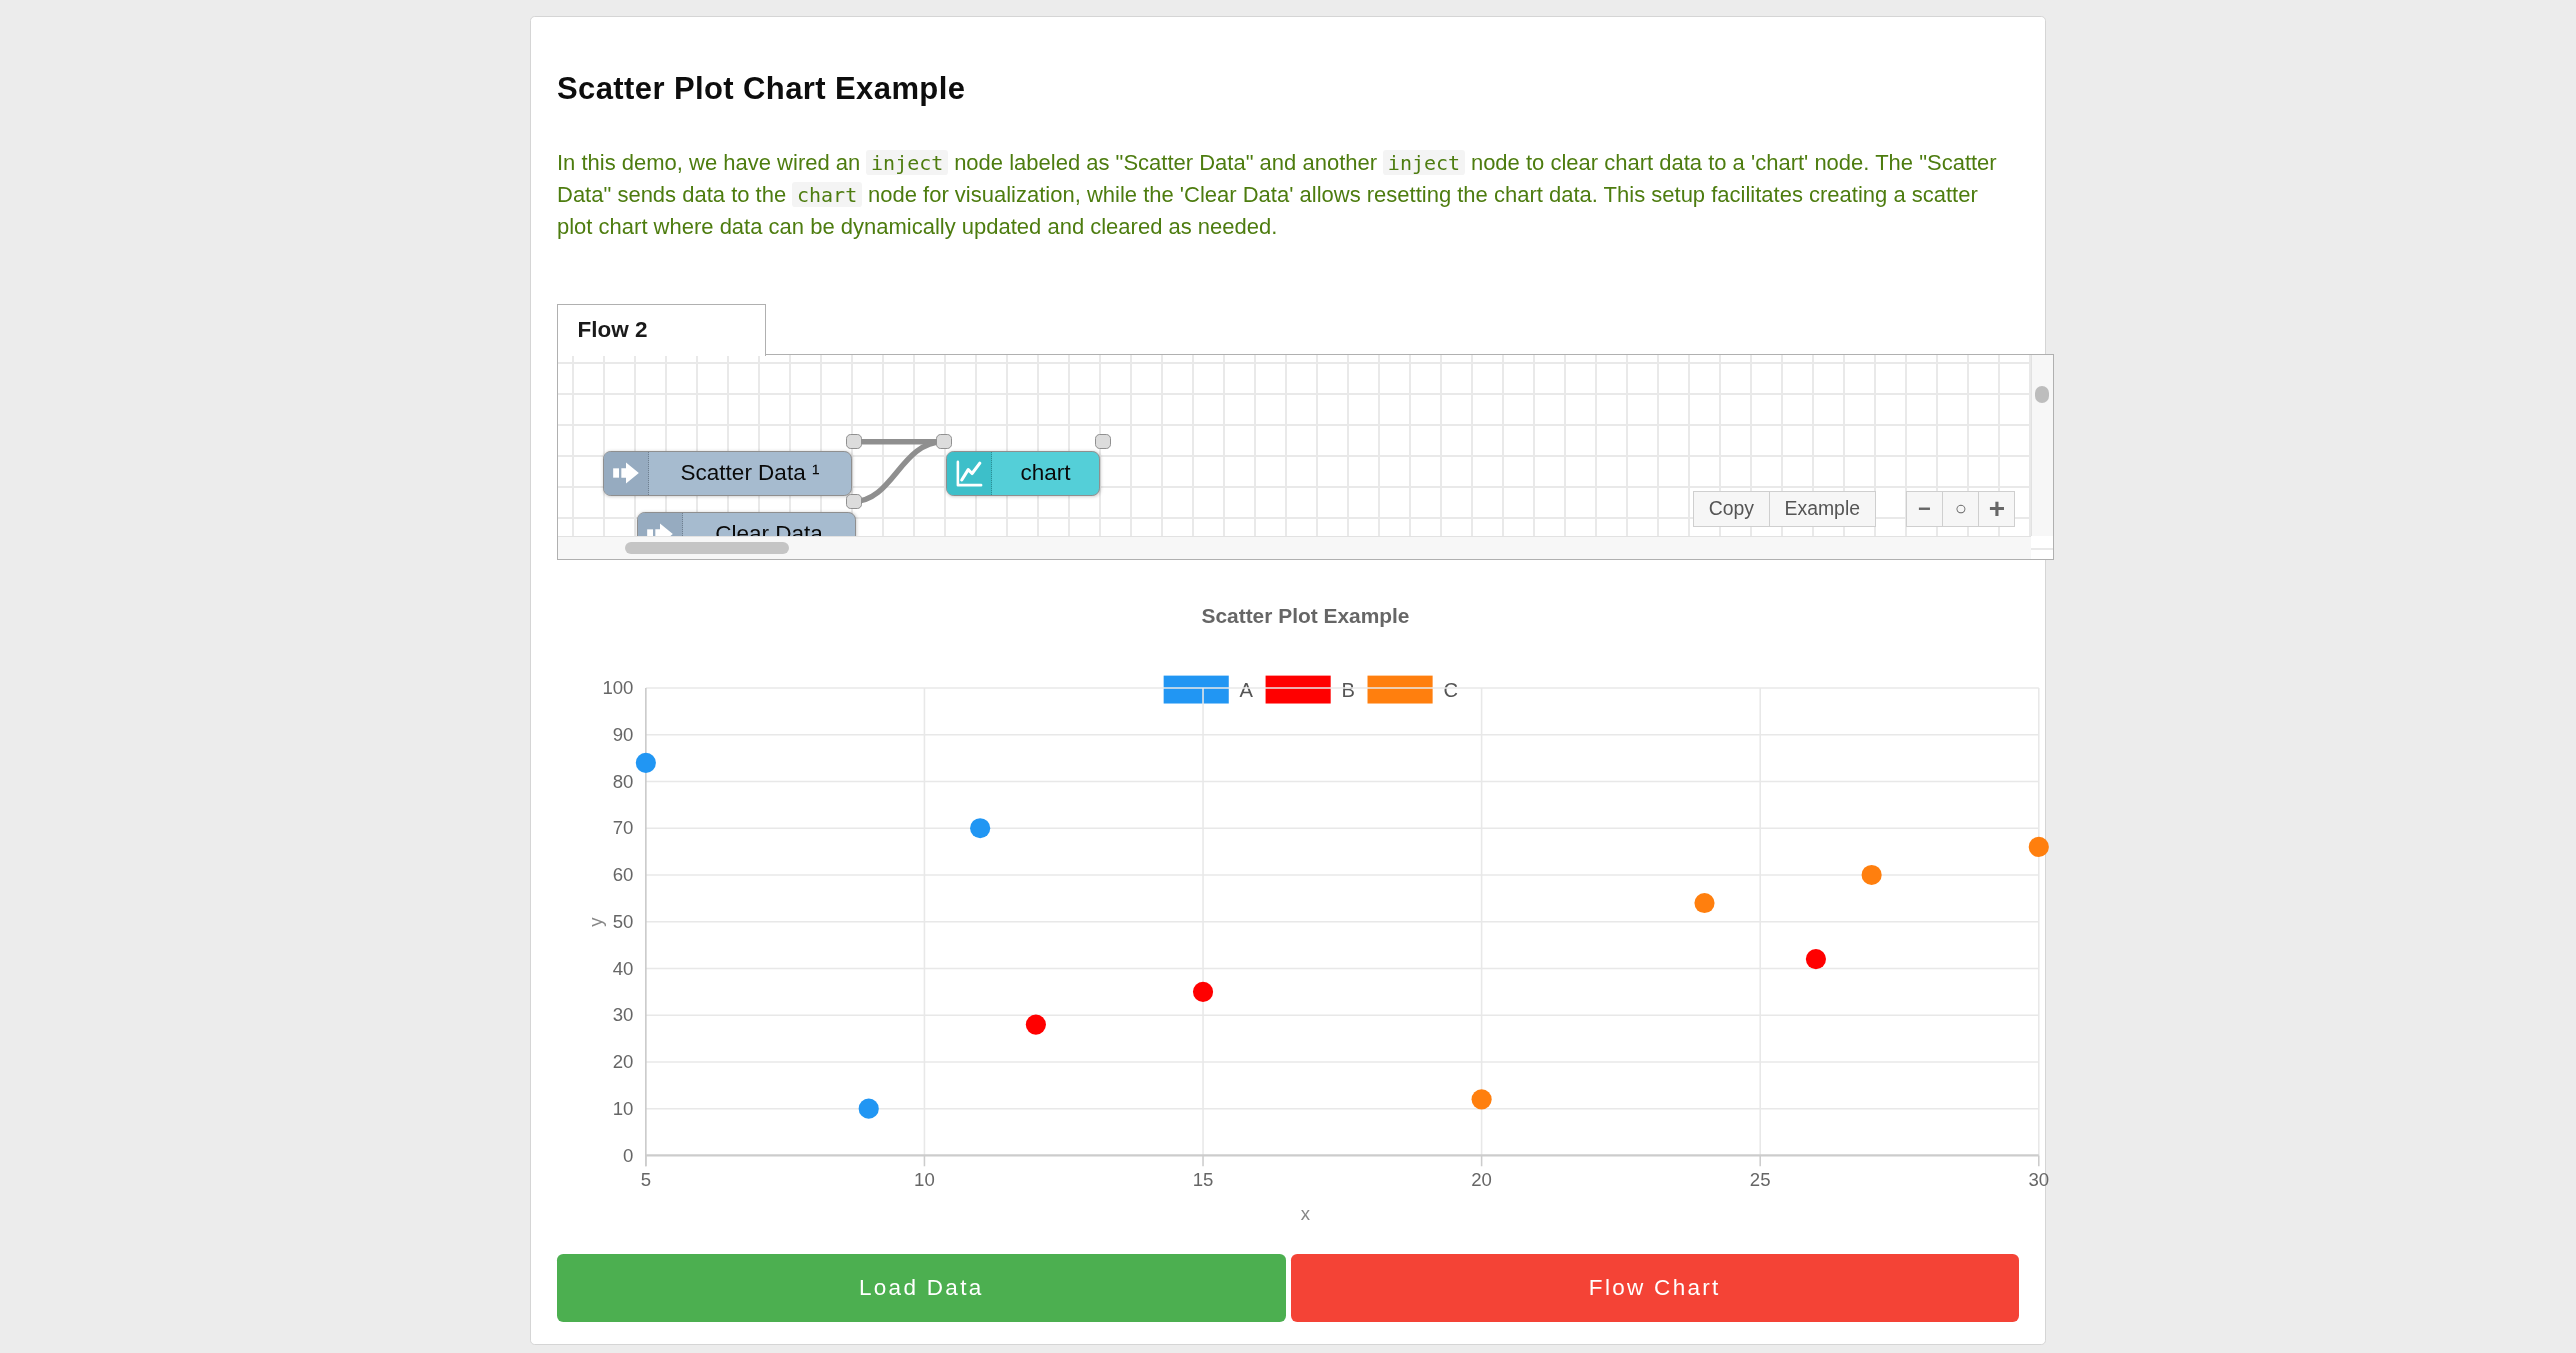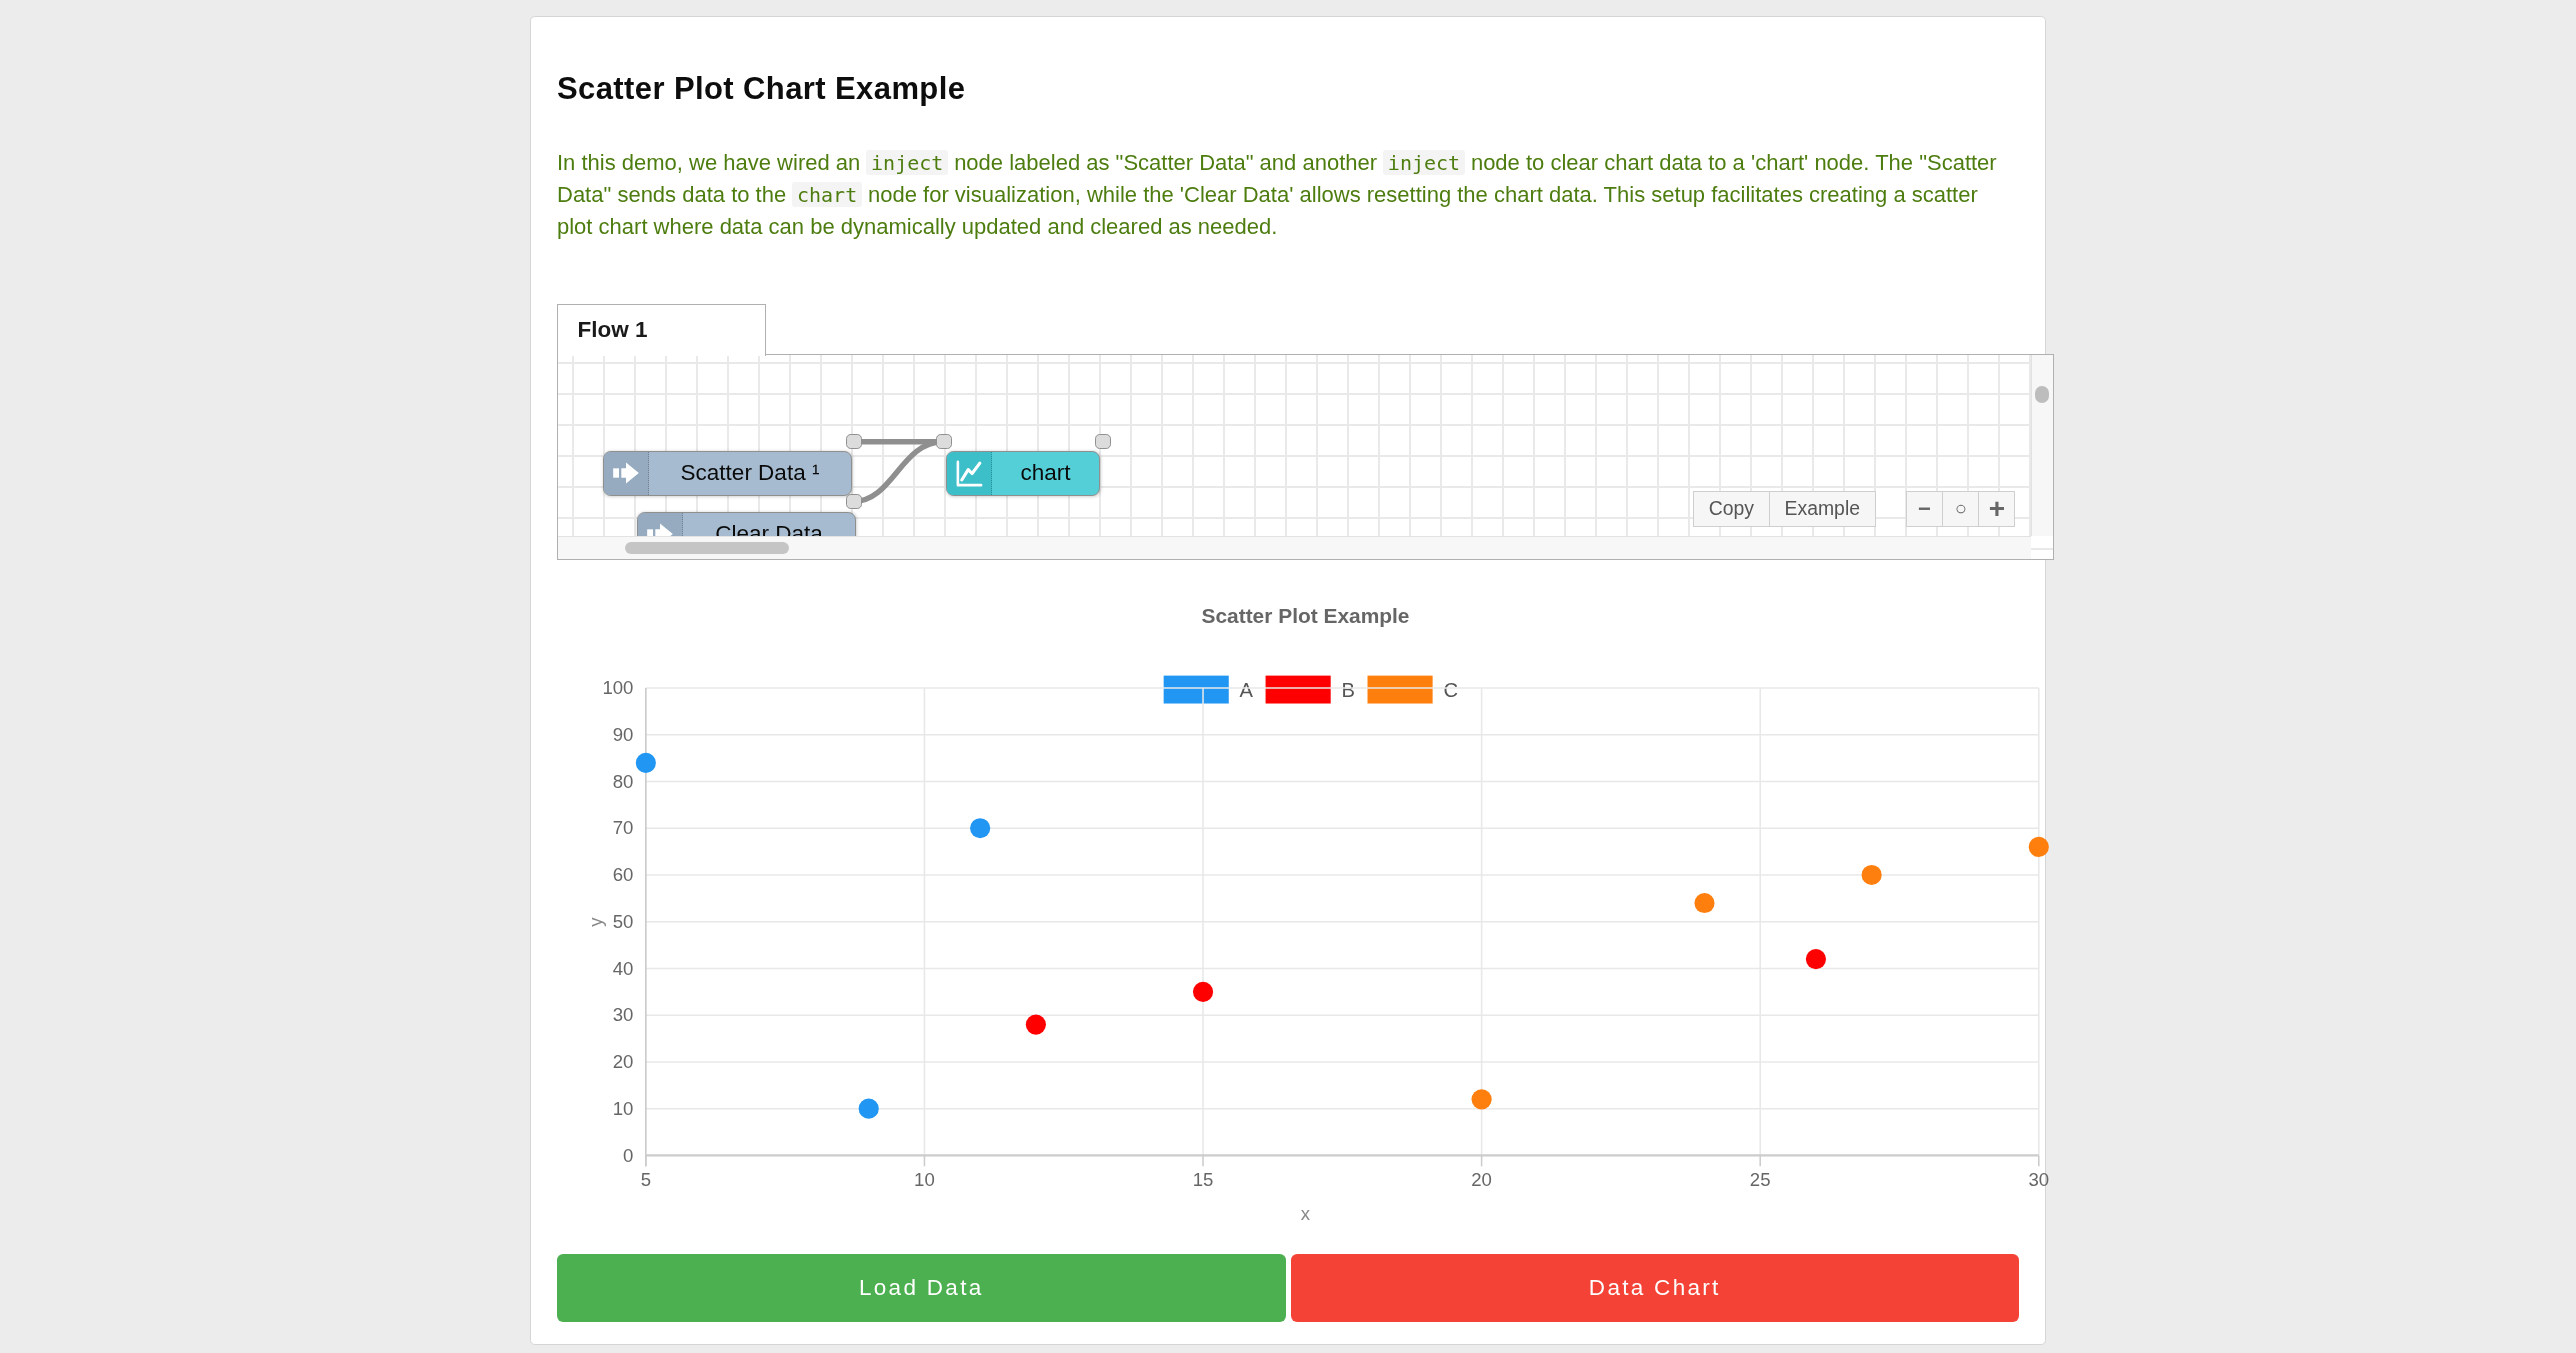--- a/index.html
+++ b/index.html
@@ -113,21 +113,21 @@
 <body style="background: rgb(236, 236, 236);">
 
 <div class="card" style="background: rgb(255, 255, 255);">
 
   <h1 class="page-title">Scatter Plot Chart Example</h1>
 
   <p class="desc" id="description"><span>In this demo, we have wired an </span><code>inject</code><span> node labeled as "Scatter Data" and another </span><code>inject</code><span> node to clear chart data to a 'chart' node. The "Scatter Data" sends data to the </span><code>chart</code><span> node for visualization, while the 'Clear Data' allows resetting the chart data. This setup facilitates creating a scatter plot chart where data can be dynamically updated and cleared as needed.</span></p>
 
   <div class="flow-wrap">
     <div class="flow-tab">
-      <span>Flow 1</span>
+      <span>Flow 2</span>
     </div>
     <div class="flow-canvas">
 
       <svg class="wires" width="1493" height="203" viewBox="0 0 1926 262">
         <path d="M381 112 H497" fill="none" stroke="#8f8f8f" stroke-width="7" stroke-linecap="round"></path>
         <path d="M381 189 C 432 189, 442 112, 497 112" fill="none" stroke="#8f8f8f" stroke-width="7" stroke-linecap="round"></path>
       </svg>
 
       <div class="flow-node node-inject" style="left: 45px; top: 64px; width: 249px; background: rgb(166, 187, 207);">
         <div class="node-icon-zone" style="background: rgb(150, 171, 192);">
@@ -242,17 +242,17 @@
       <circle cx="832.8000000000001" cy="511.95000000000005" r="13" fill="#ff0000"></circle>
       <circle cx="1623.48" cy="469.74" r="13" fill="#ff0000"></circle>
       <circle cx="1192.2" cy="650.64" r="13" fill="#ff7f0e"></circle>
       <circle cx="1479.72" cy="397.38" r="13" fill="#ff7f0e"></circle>
       <circle cx="1695.36" cy="361.2" r="13" fill="#ff7f0e"></circle>
       <circle cx="1911" cy="325.02" r="13" fill="#ff7f0e"></circle>
     </svg>
 
   <div class="actions">
     <button class="btn load" style="background: rgb(76, 175, 80);">Load Data</button>
-    <button class="btn clear" style="background: rgb(244, 67, 54);">Data Chart</button>
+    <button class="btn clear" style="background: rgb(244, 67, 54);">Flow Chart</button>
   </div>
 
 </div>
 
 
 </body></html>

